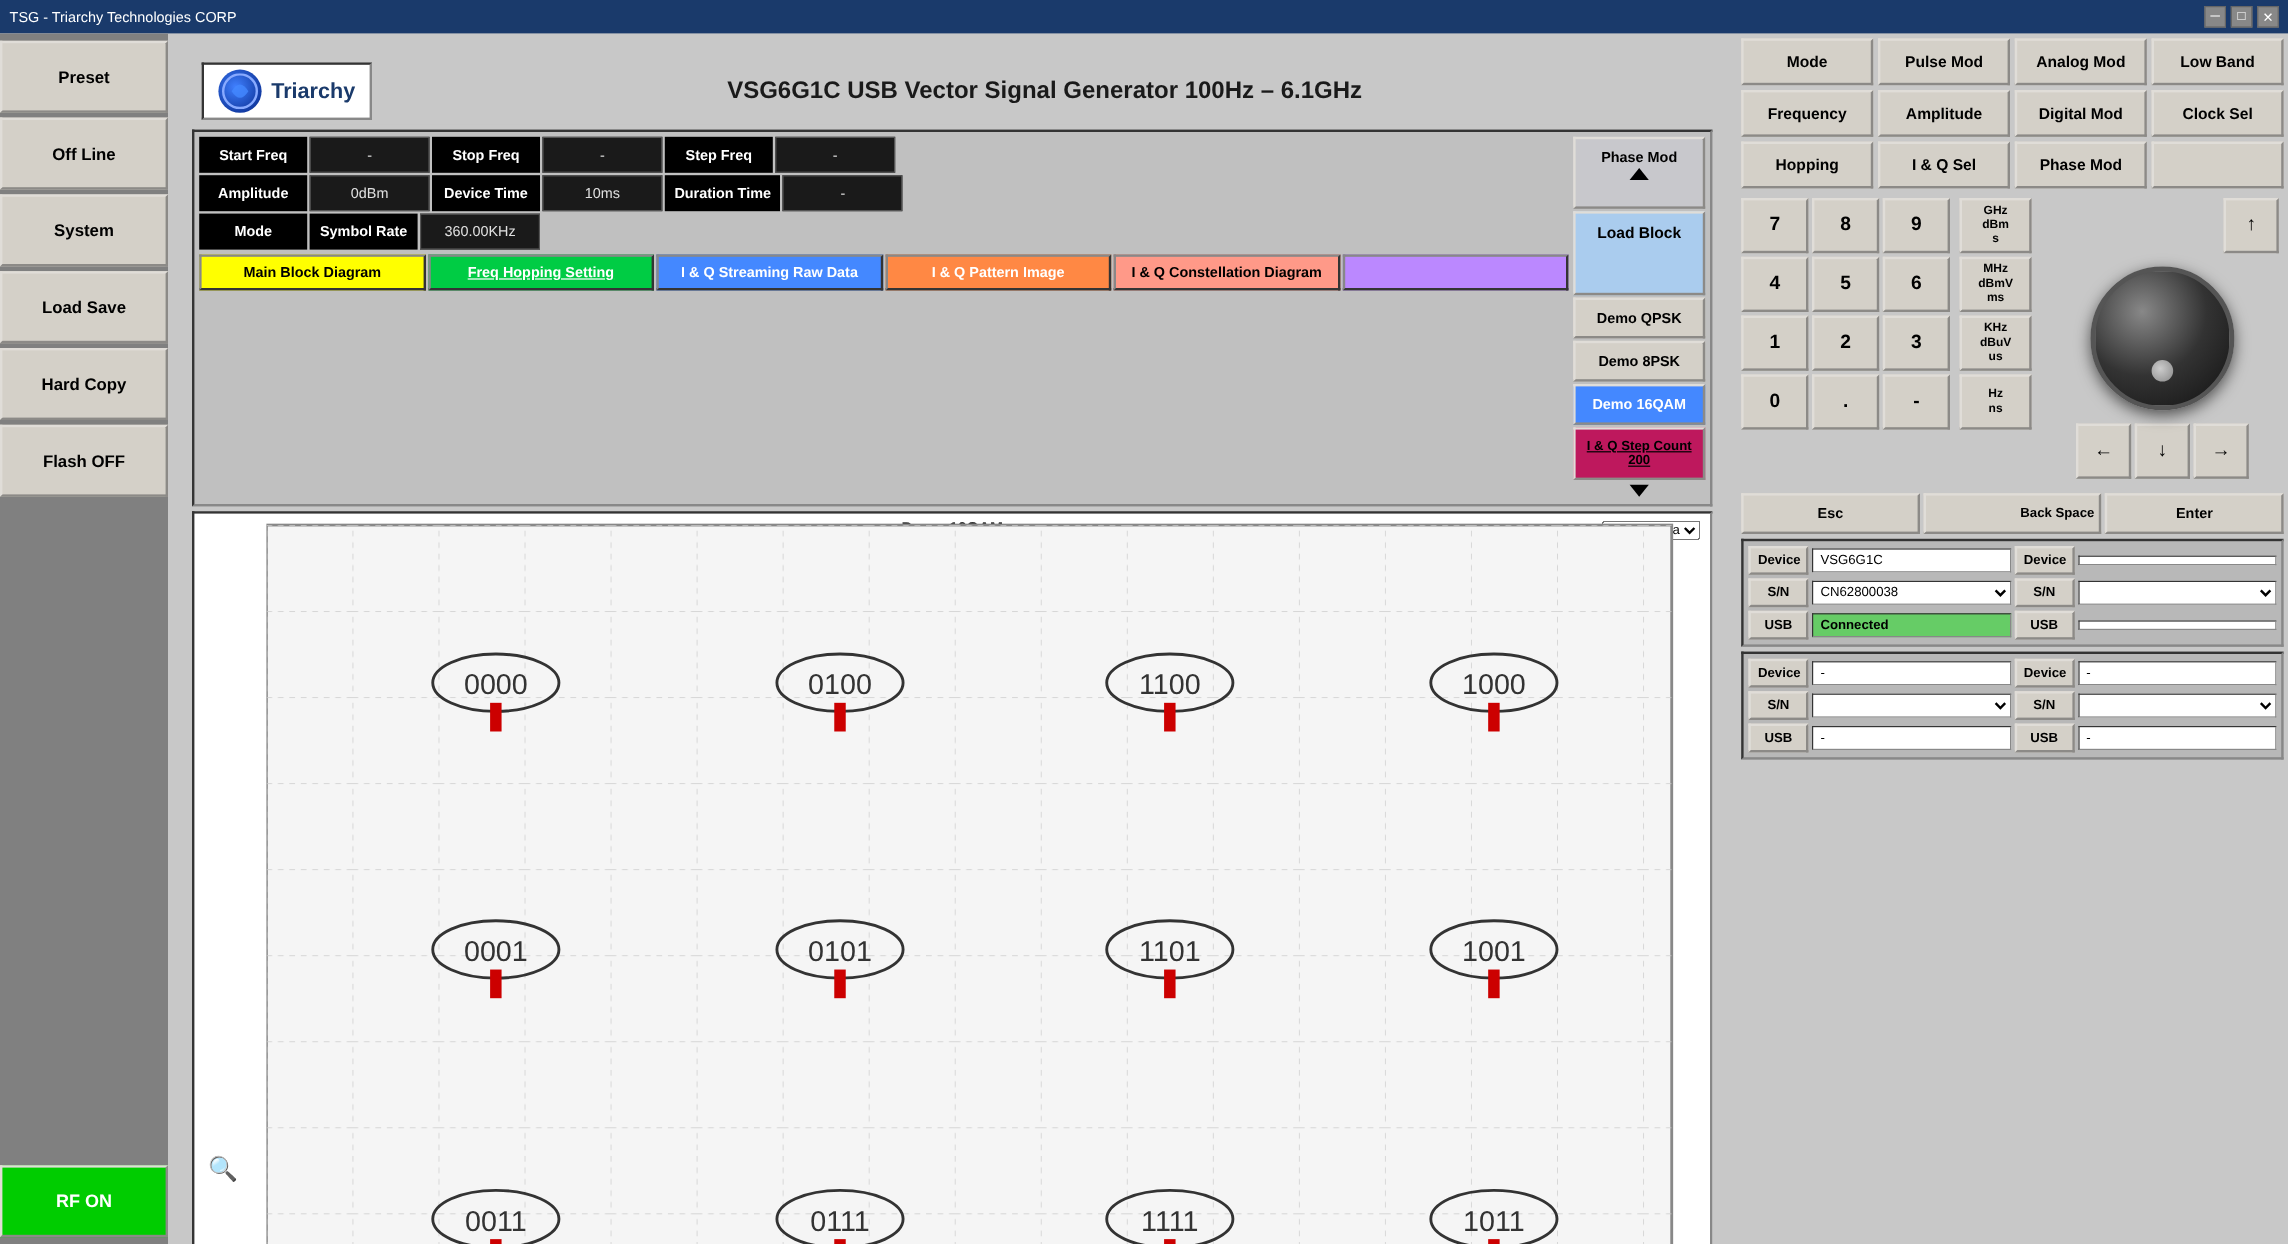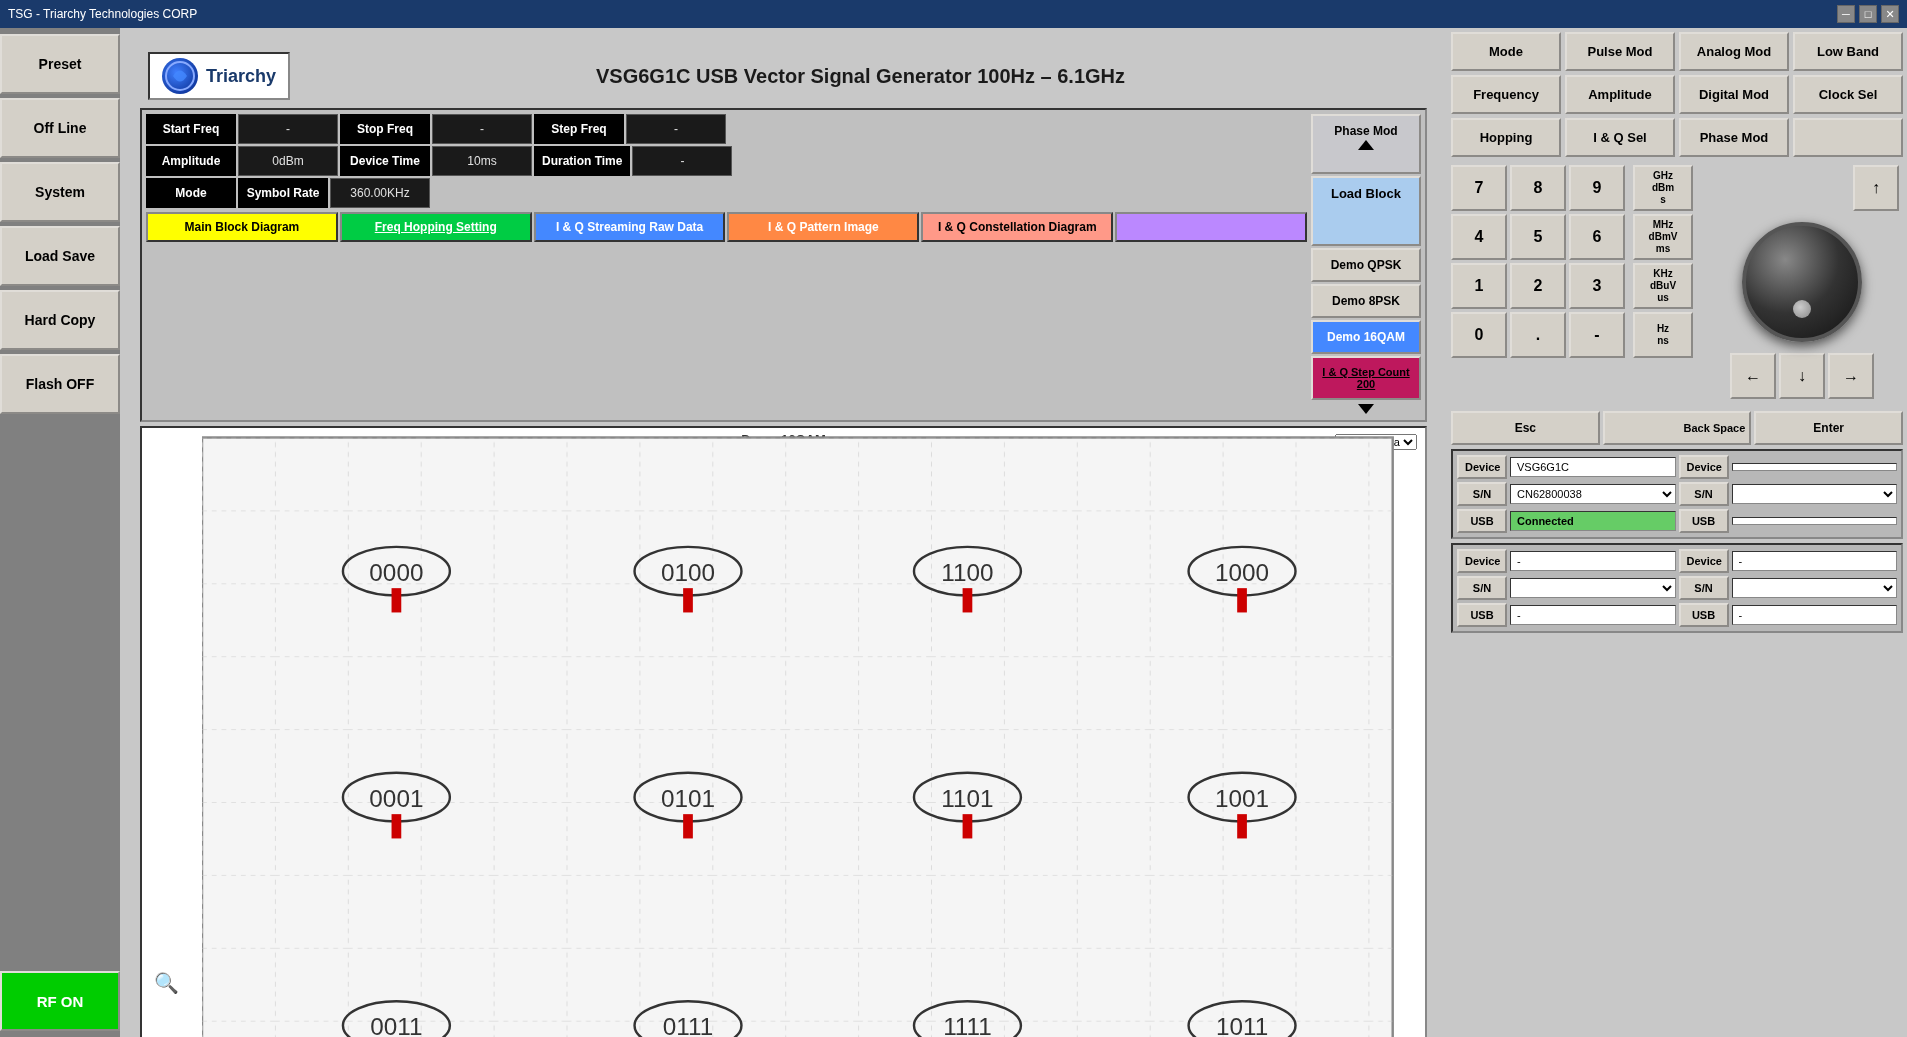--- a/index.html
+++ b/index.html
@@ -35,21 +35,21 @@
 
     
     .app-body {
       display: flex;
       height: calc(1037px - 28px);
       background: #c8c8c8;
     }
 
     
     .sidebar {
-      width: 120px;
+      width: 140px;
       background: #808080;
       display: flex;
       flex-direction: column;
       gap: 4px;
       padding: 6px 0;
       flex-shrink: 0;
     }
     .sidebar-btn {
       background: #d4d0c8;
       border: 2px outset #e0ddd8;

